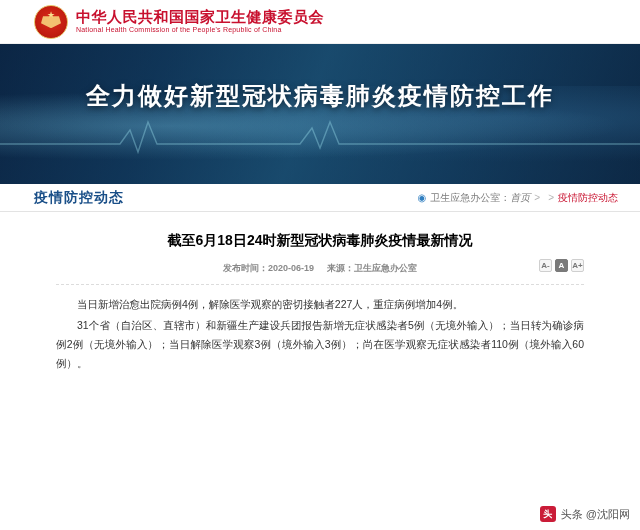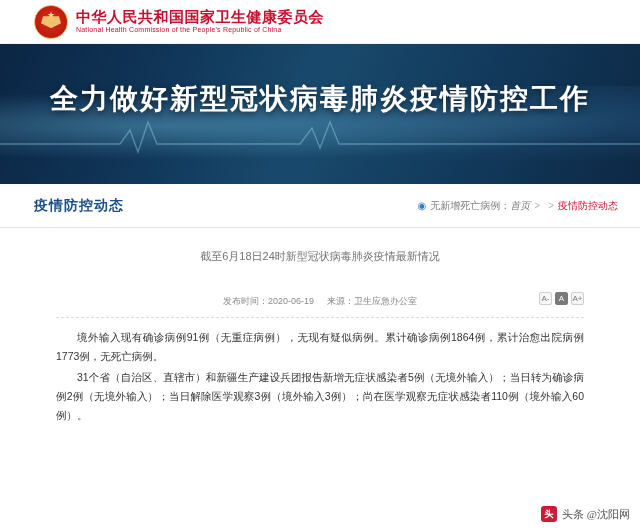--- a/index.html
+++ b/index.html
@@ -86,29 +86,29 @@
     left: 0; right: 0; bottom: 28px;
     height: 40px;
     opacity: .5;
   }
   .hero-title {
     position: absolute;
     left: 0; right: 0;
     top: 36px;
     text-align: center;
     color: #ffffff;
-    font-size: 28px;
+    font-size: 24px;
     font-weight: bold;
     letter-spacing: 2px;
     text-shadow: 0 2px 6px rgba(0,0,0,.55);
   }
 
   
   .crumb-row {
-    height: 44px;
+    height: 28px;
     display: flex;
     align-items: center;
     padding: 0 22px 0 34px;
     border-bottom: 1px solid #e3e3e3;
     background: #fff;
     justify-content: flex-end;
   }
   .crumb-left {
     font-size: 14px;
     color: #1a4f88;
@@ -126,33 +126,34 @@
   .crumb-sep { margin: 0 4px; color: #b5b5b5; }
   .crumb-link { color: #7d7d7d; text-decoration: none; font-style: italic; }
   .crumb-current { color: #c8102e; }
 
   
   .article {
     padding: 18px 56px 0 56px;
   }
   .art-title {
     text-align: center;
-    color: #737373;
-    font-size: 11px;
-    font-weight: normal;
+    color: #000000;
+    font-size: 14px;
+    font-weight: bold;
     line-height: 20px;
   }
   .art-meta {
-    margin-top: 29px;
+    margin-top: 12px;
     text-align: center;
     font-size: 9px;
     color: #8a8a8a;
     position: relative;
     padding-bottom: 9px;
     border-bottom: 1px dashed #dcdcdc;
+    font-weight: bold;
   }
   .meta-sep { display: inline-block; width: 8px; }
   .font-ctrl {
     position: absolute;
     right: 0;
     top: -3px;
     display: flex;
     gap: 3px;
   }
   .fbtn {
@@ -192,21 +193,21 @@
   .wm-logo {
     width: 16px; height: 16px;
     border-radius: 3px;
     background: #c8102e;
     color: #fff;
     font-size: 9px;
     line-height: 16px;
     text-align: center;
     font-weight: bold;
   }
-  .wm-text { font-size: 11px; color: #4a4a4a; font-family: Liberation Serif, serif; }
+  .wm-text { font-size: 11px; color: #4a4a4a; }
 </style>
 </head>
 <body>
 
 <div class="site-header">
   <div class="emblem">
     <span class="emblem-star">★</span>
   </div>
   <div class="header-titles">
     <div class="header-cn">中华人民共和国国家卫生健康委员会</div>
@@ -218,21 +219,21 @@
   <svg class="hero-ecg" viewBox="0 0 640 40" preserveAspectRatio="none">
     <path d="M0 28 H120 l10 -14 l8 22 l10 -30 l9 22 H300 l12 -16 l8 20 l10 -26 l9 22 H640" fill="none" stroke="#9fe3f0" stroke-width="1.4" opacity="0.75"></path>
   </svg>
   <div class="hero-title">全力做好新型冠状病毒肺炎疫情防控工作</div>
 </div>
 
 <div class="crumb-row">
   <div class="crumb-left">疫情防控动态</div>
   <div class="crumb-right">
     <span class="pin-icon">◉</span>
-    <span>无新增死亡病例：</span>
+    <span>卫生应急办公室：</span>
     <a class="crumb-link" href="#">首页</a>
     <span class="crumb-sep">&gt;</span>
     <span class="crumb-sep">&gt;</span>
     <span class="crumb-current">疫情防控动态</span>
   </div>
 </div>
 
 <div class="article">
   <div class="art-title">截至6月18日24时新型冠状病毒肺炎疫情最新情况</div>
 
@@ -242,21 +243,21 @@
     <span>来源：</span><span>卫生应急办公室</span>
 
     <div class="font-ctrl">
       <div class="fbtn">A-</div>
       <div class="fbtn sel">A</div>
       <div class="fbtn">A+</div>
     </div>
   </div>
 
   <div class="body-text">
-    <p>境外输入现有确诊病例91例（无重症病例），无现有疑似病例。累计确诊病例1864例，累计治愈出院病例1773例，无死亡病例。</p>
+    <p>当日新增治愈出院病例4例，解除医学观察的密切接触者227人，重症病例增加4例。</p>
     <p>31个省（自治区、直辖市）和新疆生产建设兵团报告新增无症状感染者5例（无境外输入）；当日转为确诊病例2例（无境外输入）；当日解除医学观察3例（境外输入3例）；尚在医学观察无症状感染者110例（境外输入60例）。</p>
 
   </div>
 </div>
 
 <div class="watermark">
   <div class="wm-logo">头</div>
   <div class="wm-text">头条 @沈阳网</div>
 </div>
 

